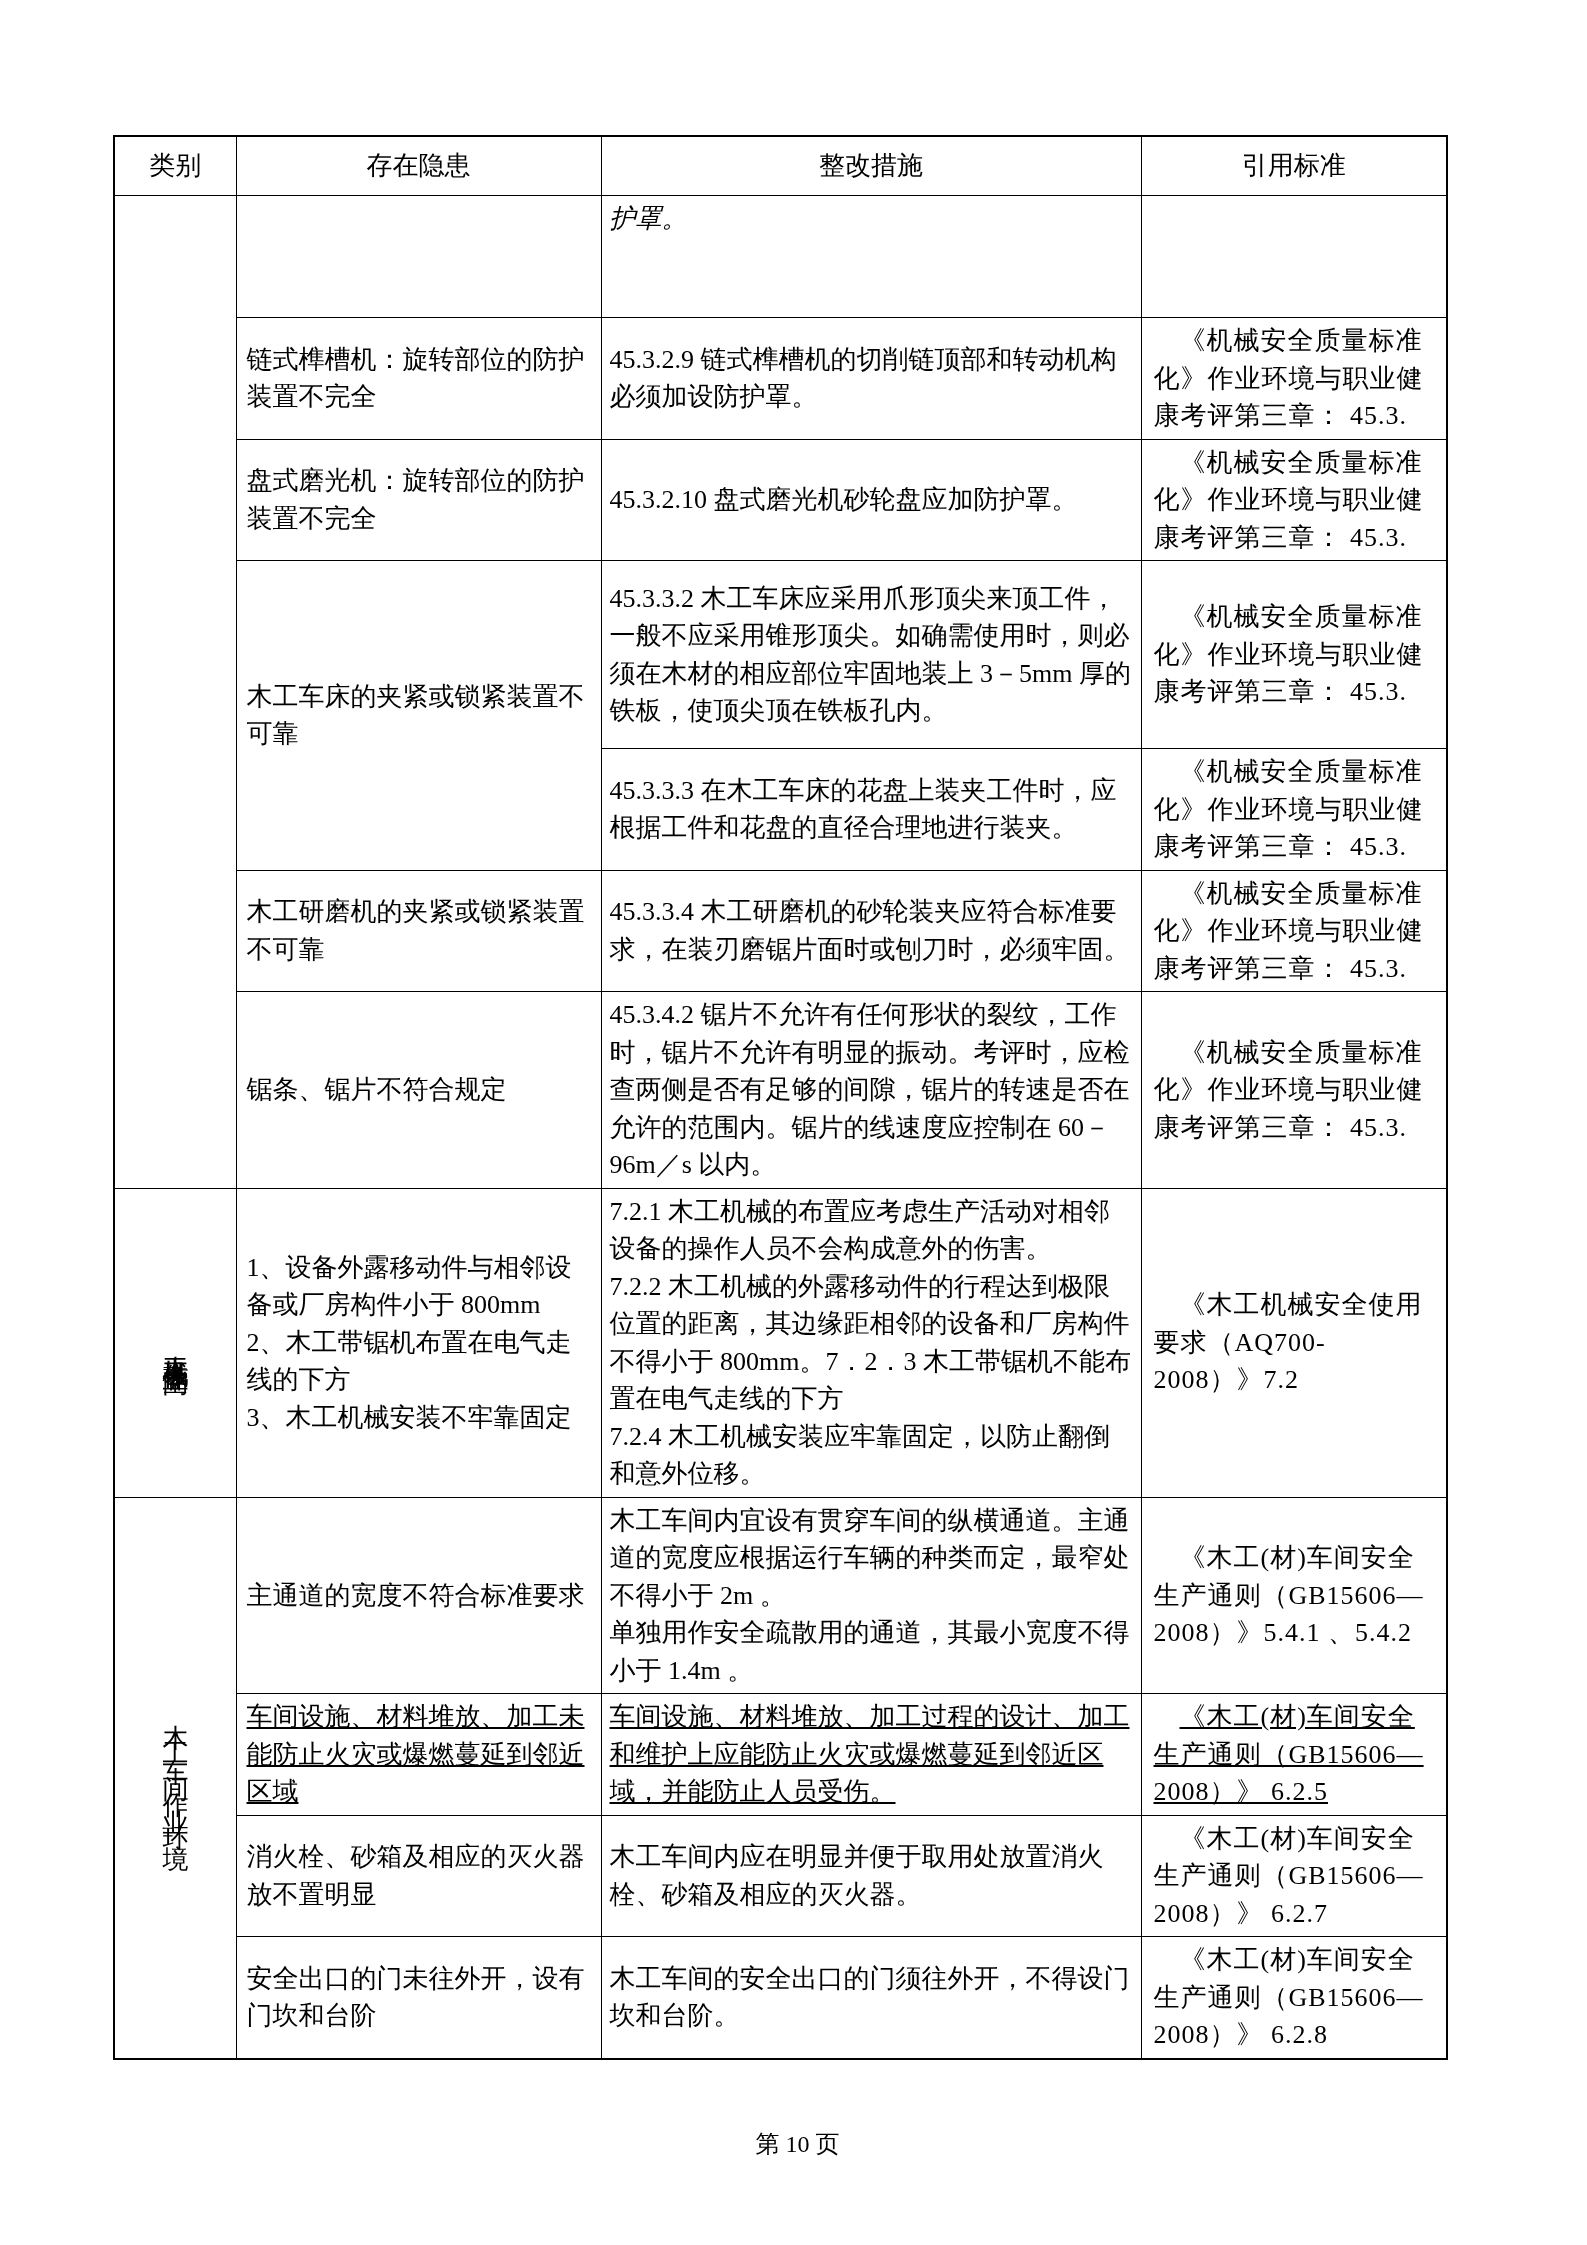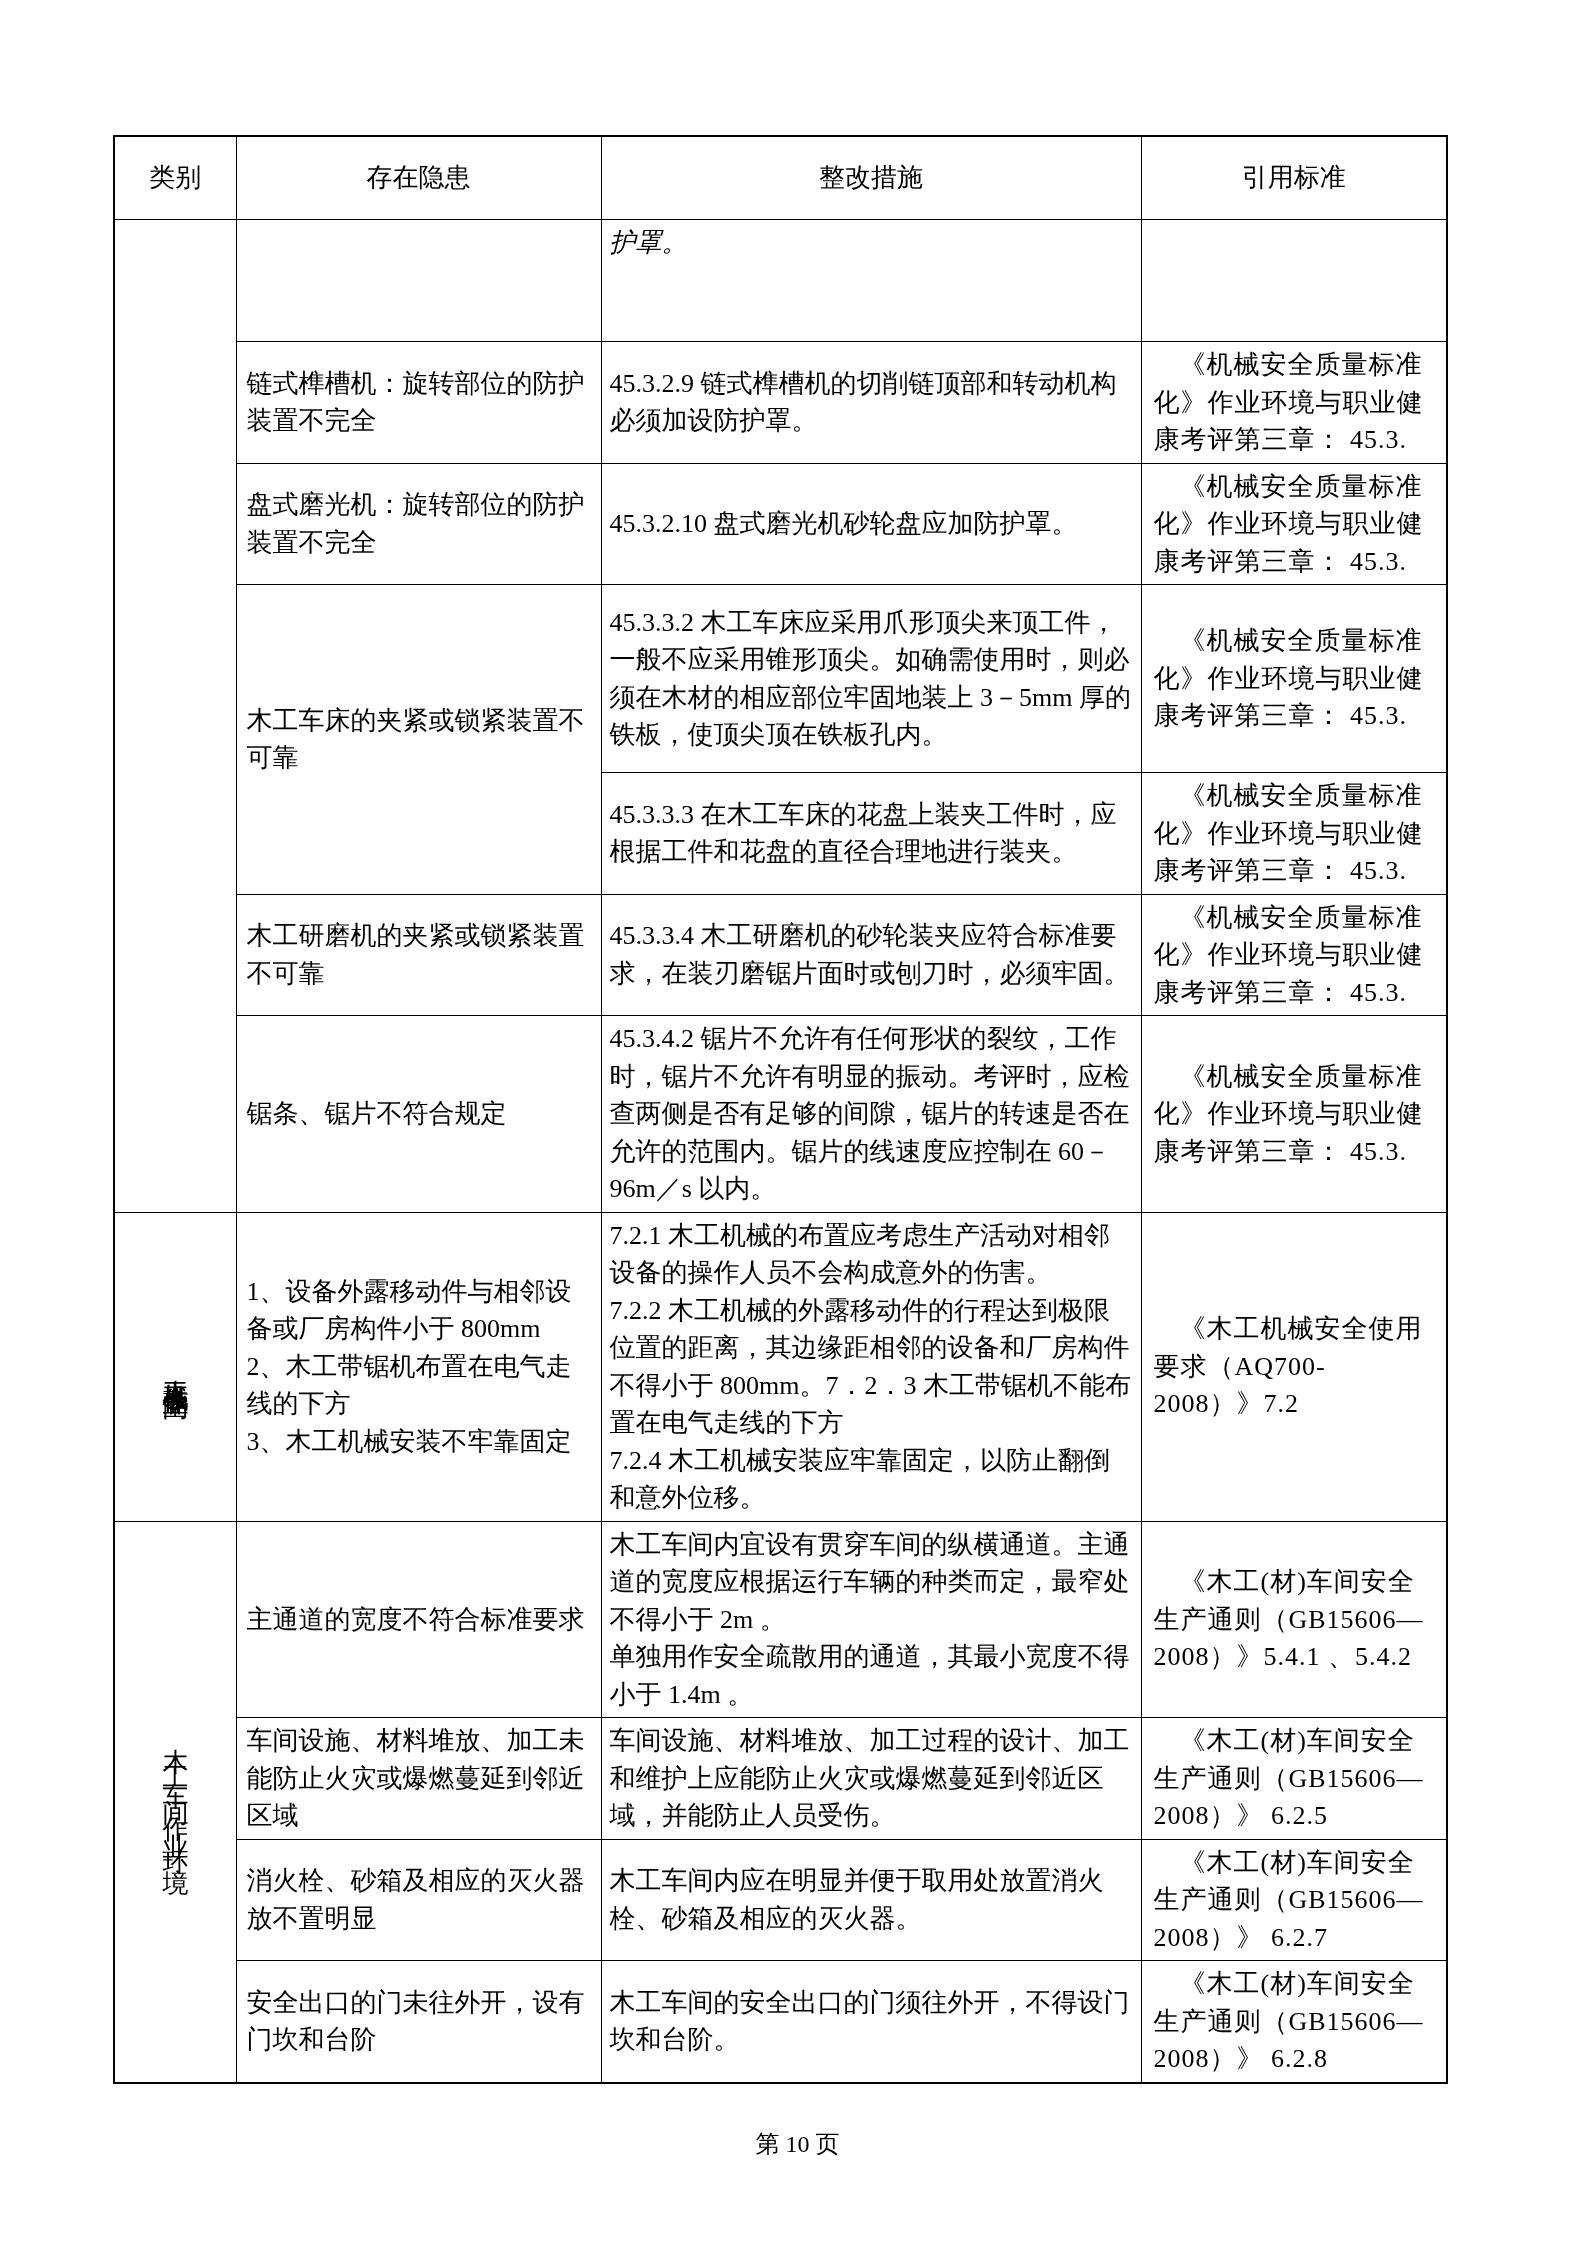--- a/index.html
+++ b/index.html
@@ -28,21 +28,21 @@
     line-height:37.5px;
     vertical-align:middle;
     font-weight:normal;
     overflow:hidden;
     position:relative;
   }
   .doc-table{border:2px solid #000;}
   .doc-table th{
     text-align:center;
     height:50px;
-    padding:16px 4px;
+    padding:4px 4px;
   }
   td.cat{
     text-align:center;
     padding:4px 2px;
   }
   td.cat .vert{
     writing-mode:vertical-lr;
     text-orientation:upright;
     display:inline-block;
     letter-spacing:2px;
@@ -136,21 +136,21 @@
     </tr>
 
     <tr style="height:189px;">
       <td class="cat" rowspan="4"><div class="vert spread">木工车间作业环境</div></td>
       <td class="haz">主通道的宽度不符合标准要求</td>
       <td class="mea">木工车间内宜设有贯穿车间的纵横通道。主通道的宽度应根据运行车辆的种类而定，最窄处不得小于 2m 。
 单独用作安全疏散用的通道，其最小宽度不得小于 1.4m 。</td>
       <td class="std"><span>《木工(材)车间安全生产通则（GB15606—2008）》5.4.1 、5.4.2</span></td>
     </tr>
 
-    <tr style="height:115px;">
+    <tr style="height:115px;text-decoration:underline;">
       <td class="haz">车间设施、材料堆放、加工未能防止火灾或爆燃蔓延到邻近区域</td>
       <td class="mea">车间设施、材料堆放、加工过程的设计、加工和维护上应能防止火灾或爆燃蔓延到邻近区域，并能防止人员受伤。</td>
       <td class="std"><span>《木工(材)车间安全生产通则（GB15606—2008）》 6.2.5</span></td>
     </tr>
 
     <tr style="height:116px;">
       <td class="haz">消火栓、砂箱及相应的灭火器放不置明显</td>
       <td class="mea">木工车间内应在明显并便于取用处放置消火栓、砂箱及相应的灭火器。</td>
       <td class="std"><span>《木工(材)车间安全生产通则（GB15606—2008）》 6.2.7</span></td>
     </tr>

